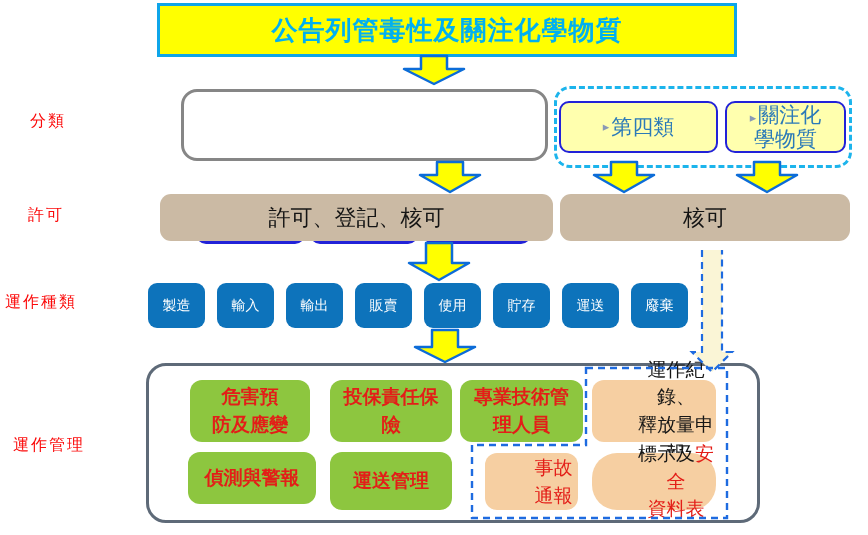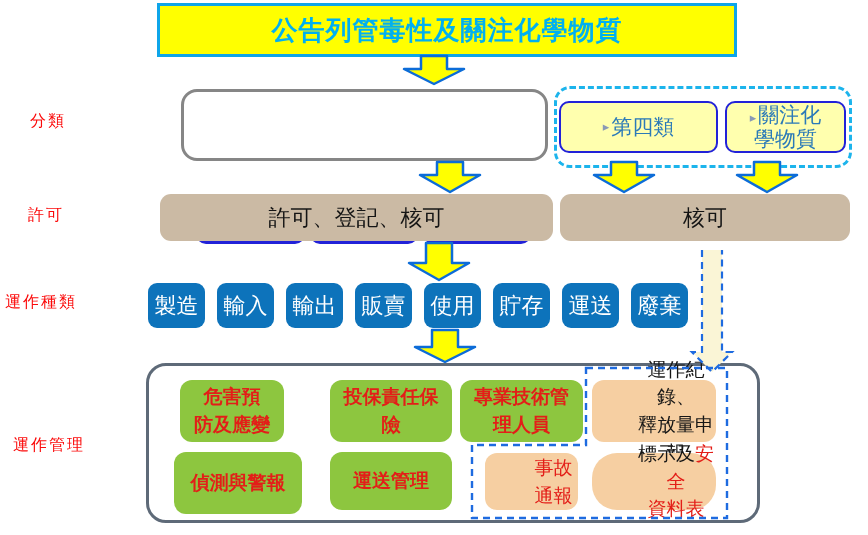--- a/index.html
+++ b/index.html
@@ -17,21 +17,21 @@
   .class-box{top:102px;height:50px;background:#ece5de;border:3px solid #2222d8;border-radius:10px;
              color:#2b7ab8;font-size:23px;}
   .cyanC{left:554px;top:86px;width:298px;height:82px;border:3px dashed #1cb4ec;border-radius:16px;}
   .sp-box{top:101px;height:52px;background:#ffffae;border:2px solid #2222d8;border-radius:10px;
           color:#2b7ab8;font-size:21px;line-height:1.15;}
   .bullet{color:#8a99b5;font-size:13px;margin-right:2px;}
   
   .tan{top:194px;height:47px;background:#cbbaa4;border-radius:11px;color:#141414;font-size:22px;}
   
   .opsrow{left:148px;top:283px;width:540px;height:45px;display:flex;justify-content:space-between;}
-  .op-box{width:57px;height:45px;background:#0d73bb;border-radius:9px;color:#ffffff;font-size:22px;
+  .op-box{width:57px;height:45px;background:#0d73bb;border-radius:9px;color:#ffffff;font-size:14px;
           display:flex;align-items:center;justify-content:center;}
   
   .mgmtC{left:146px;top:363px;width:614px;height:160px;background:#ffffff;border:3px solid #5e6a78;border-radius:20px;}
   .green{background:#8dc63f;border-radius:12px;color:#e31e18;font-size:19px;font-weight:bold;line-height:1.45;}
   .orange{background:#f6cfa2;border-radius:12px;font-size:19px;font-weight:normal;line-height:1.45;color:#161616;padding-left:44px;}
   .red-t{color:#e31e18;}
   .black-t{color:#161616;}
   
   #overlay{position:absolute;left:0;top:0;width:868px;height:535px;pointer-events:none;z-index:5;}
   .yarrow{fill:#ffff00;stroke:#0c6cd8;stroke-width:2.5;stroke-linejoin:round;}
@@ -78,30 +78,30 @@
     <div class="op-box">使用</div>
     <div class="op-box">貯存</div>
     <div class="op-box">運送</div>
     <div class="op-box">廢棄</div>
   </div>
 
   <div class="abs rowlabel" style="left:13px;top:435px;">運作管理</div>
 
   <div class="abs mgmtC"></div>
 
-  <div class="abs node green" style="left:180px;top:380px;width:104px;height:62px;">危害預
+  <div class="abs node green" style="left:190px;top:380px;width:120px;height:62px;">危害預
 防及應變</div>
   <div class="abs node green" style="left:330px;top:380px;width:122px;height:62px;">投保責任保
 險</div>
   <div class="abs node green" style="left:460px;top:380px;width:123px;height:62px;">專業技術管
 理人員</div>
   <div class="abs node orange" style="left:592px;top:380px;width:124px;height:62px;">運作紀錄、
 釋放量申報</div>
 
-  <div class="abs node green" style="left:174px;top:452px;width:128px;height:62px;">偵測與警報</div>
+  <div class="abs node green" style="left:188px;top:452px;width:128px;height:52px;">偵測與警報</div>
   <div class="abs node green" style="left:330px;top:452px;width:122px;height:58px;">運送管理</div>
   <div class="abs node orange red-t" style="left:485px;top:453px;width:93px;height:57px;">事故通報</div>
   <div class="abs node orange" style="left:592px;top:453px;width:124px;height:57px;border-radius:25px;">
     <div><span class="black-t">標示及</span><span class="red-t">安全
 資料表</span></div>
   </div>
 
   <svg id="overlay" viewBox="0 0 868 535">
     <polygon class="yarrow" points="421,56 447,56 447,69 464,69 434,84 404,69 421,69"></polygon>
     <polygon class="yarrow" points="437,162 463,162 463,175 480,175 450,192 420,175 437,175"></polygon>

